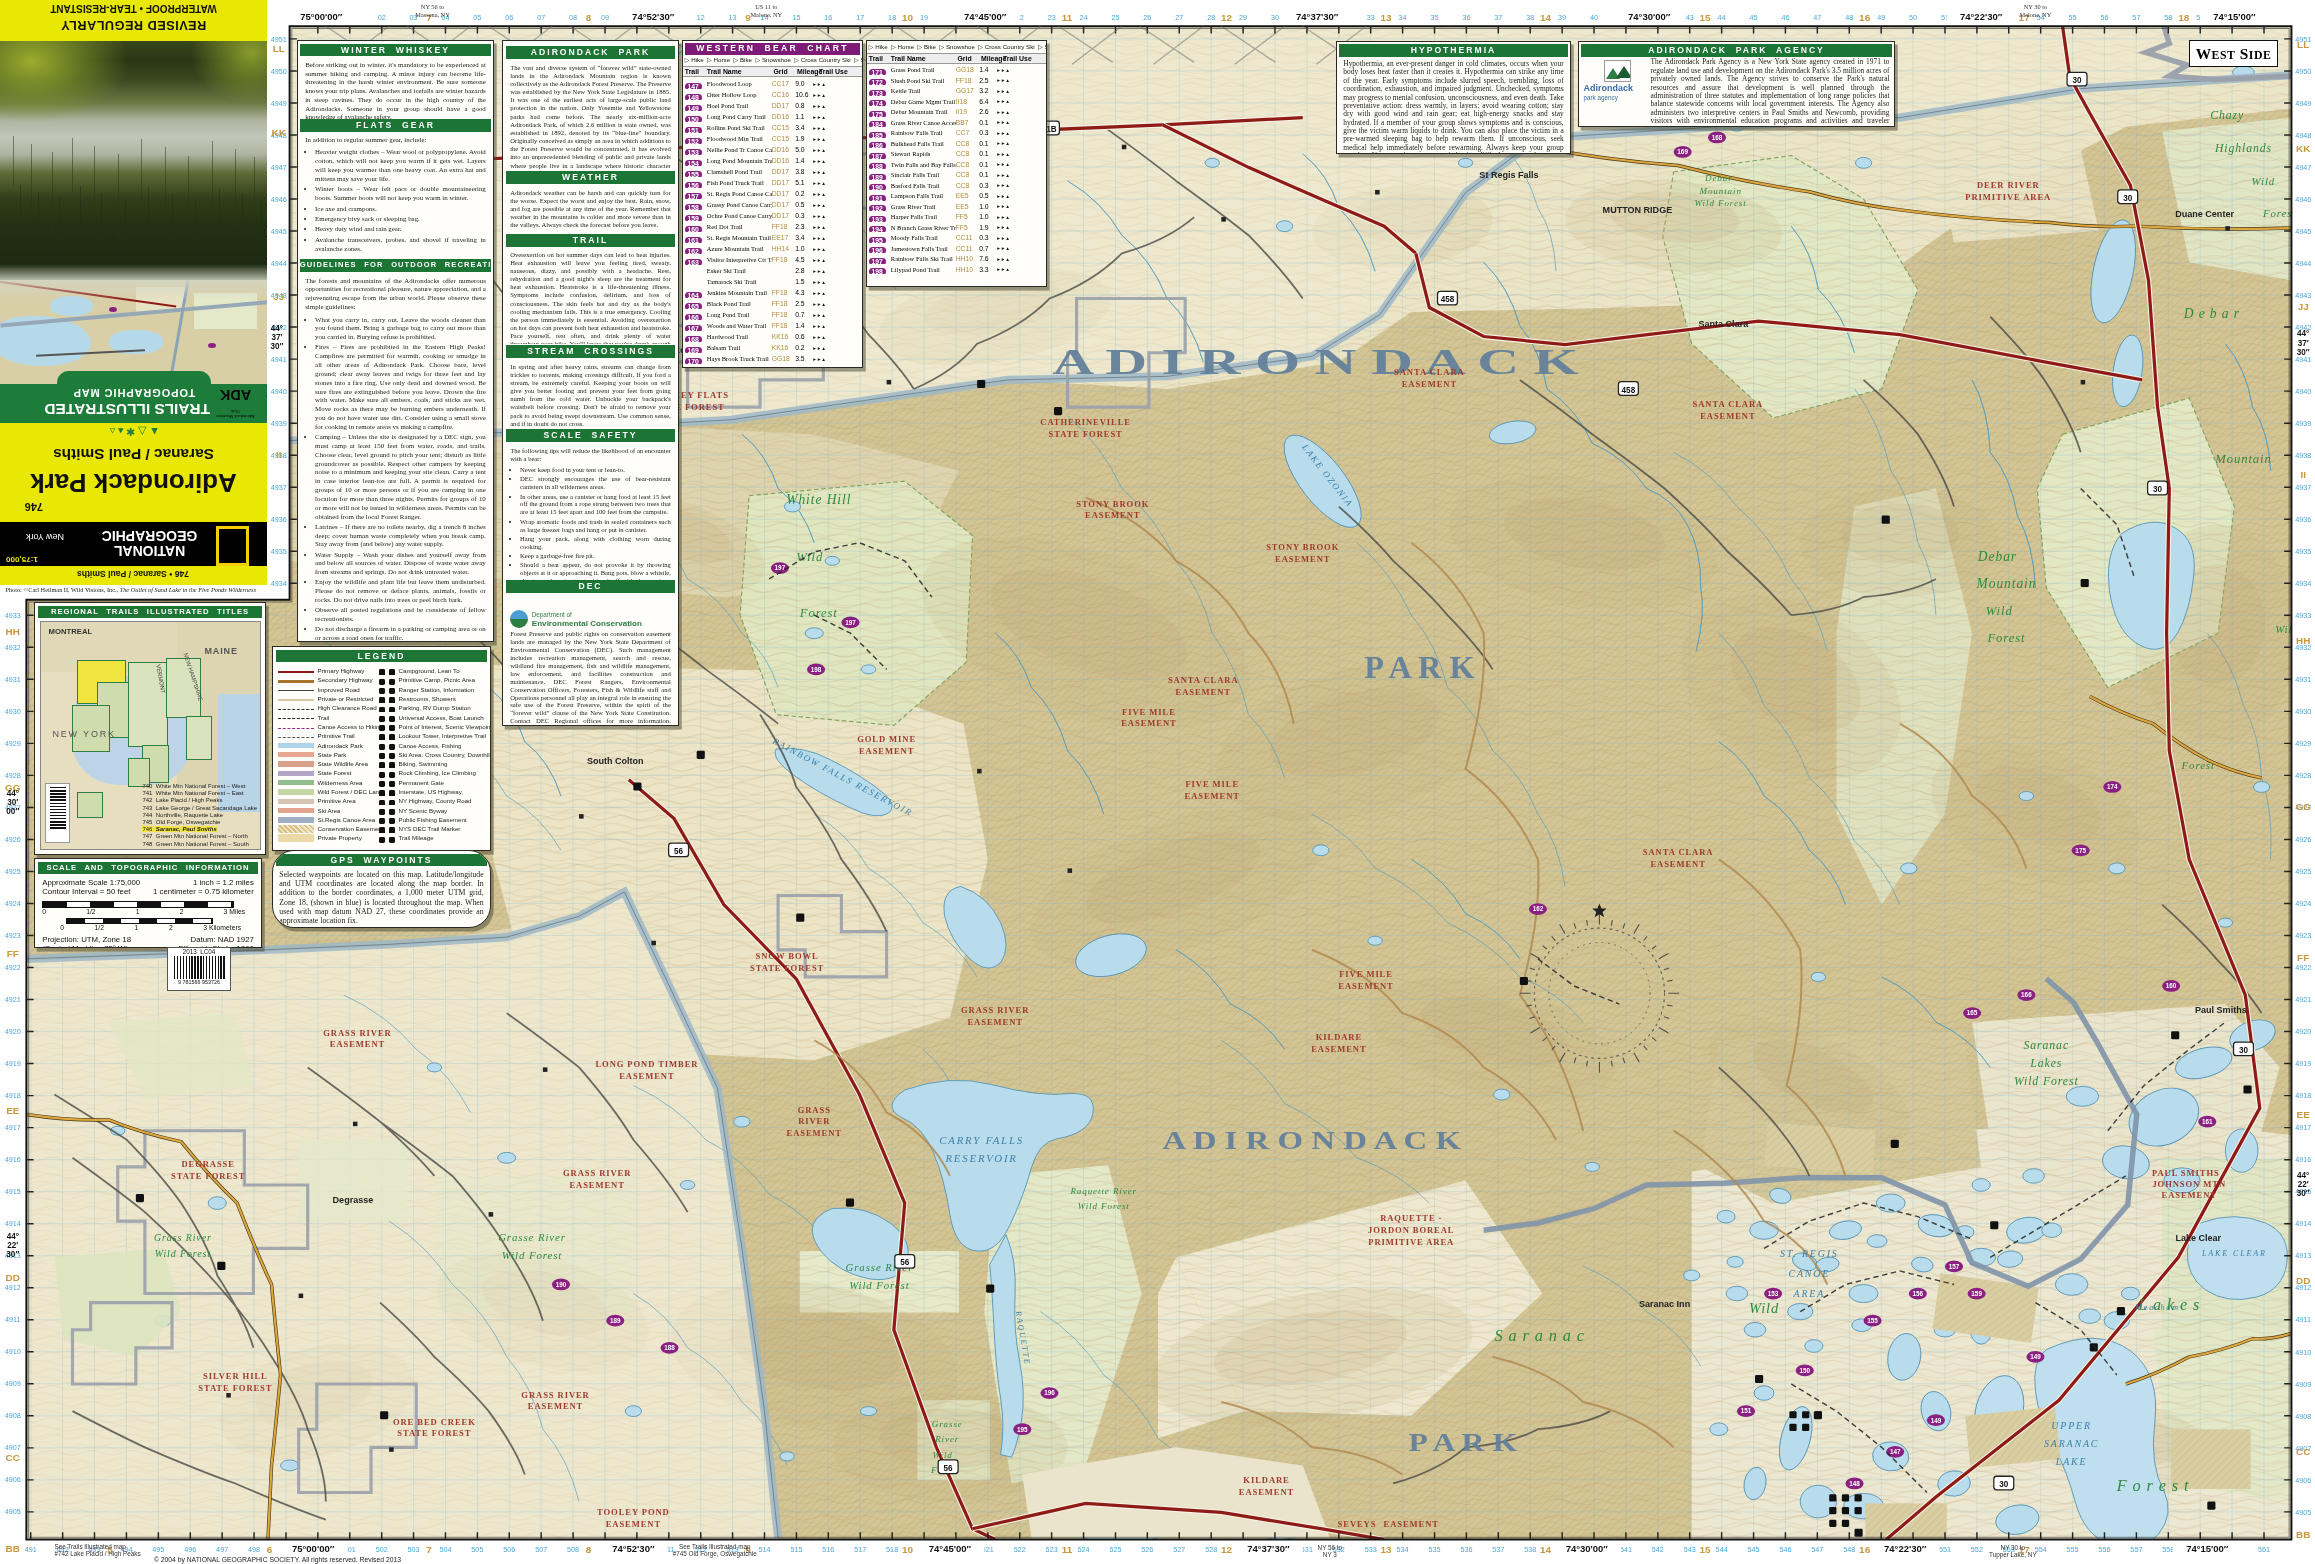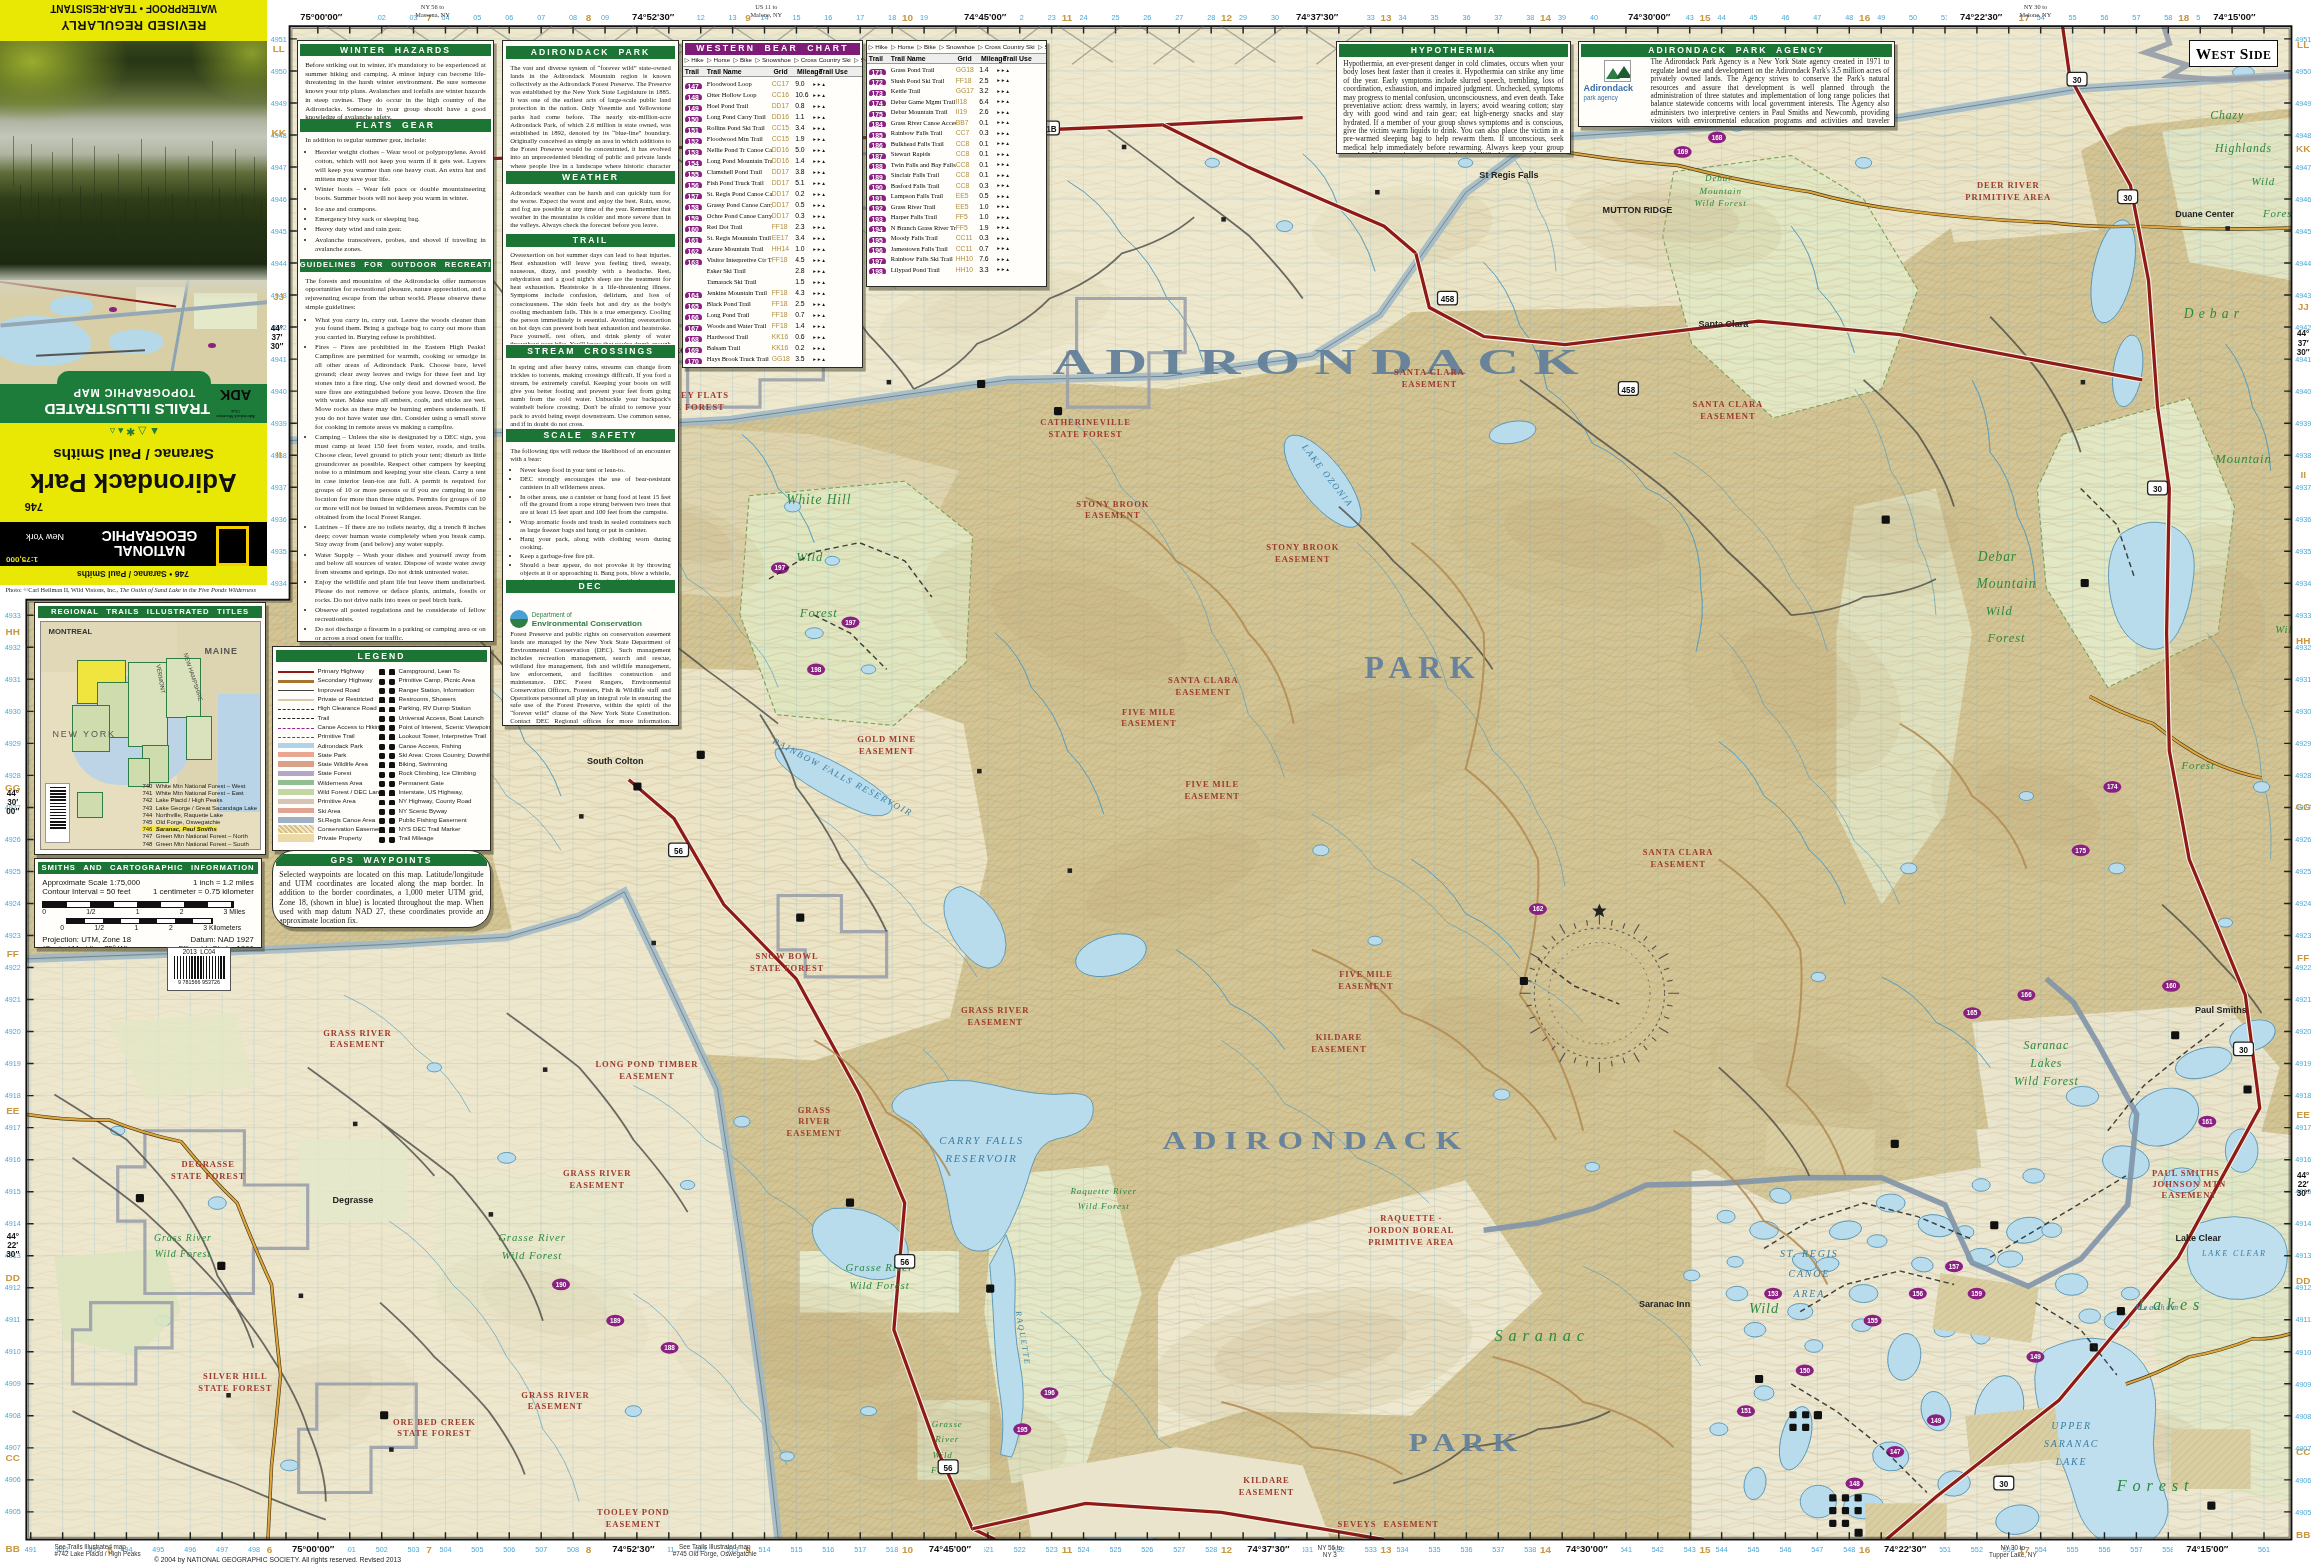--- a/index.html
+++ b/index.html
@@ -1019,21 +1019,21 @@
       <div style="position:absolute;left:0;top:522px;width:267px;height:44px;background:#000;"></div>
       <div style="position:absolute;left:216px;top:526px;width:27px;height:34px;border:3.6px solid #f5cf00;"></div>
       <div style="position:absolute;left:86px;top:527px;width:127px;text-align:center;color:#fff;font-weight:bold;font-size:14px;line-height:15.4px;transform:rotate(180deg);">NATIONAL<br>GEOGRAPHIC</div>
       <div style="position:absolute;left:18px;top:532px;width:54px;color:#fff;font-size:9px;transform:rotate(180deg);text-align:center;">New York</div>
       <div style="position:absolute;left:3.6px;top:555px;width:36px;color:#e9e704;font-weight:bold;font-size:8.1px;transform:rotate(180deg);text-align:center;">1:75,000</div>
       <div style="position:absolute;left:0;top:566px;width:267px;height:19px;background:#e9e704;"></div>
       <div style="position:absolute;left:54px;top:569px;width:158px;text-align:center;color:#111;font-weight:bold;font-size:8.6px;transform:rotate(180deg);">746 • Saranac / Paul Smiths</div>
     </div>
     <div style="position:absolute;left:5.4px;top:586px;width:262px;font-size:6.3px;color:#222;font-family:Liberation Serif,serif;">Photo: ©Carl Heilman II, Wild Visions, Inc., <i>The Outlet of Sand Lake in the Five Ponds Wilderness</i></div>
     <div class="panel" style="left:297px;top:40px;width:195px;height:600px;">
-      <div class="ghdr" style="position:absolute;left:1.8px;right:1.8px;top:2.7px;">WINTER HAZARDS</div>
+      <div class="ghdr" style="position:absolute;left:1.8px;right:1.8px;top:2.7px;">WINTER WHISKEY</div>
       <div class="body" style="position:absolute;left:0.9px;right:0.9px;top:16.3px;height:60px;font-size:6.9px;line-height:1.27;overflow:hidden;">Before striking out in winter, it's mandatory to be experienced at summer hiking and camping. A minor injury can become life-threatening in the harsh winter environment. Be sure someone knows your trip plans. Avalanches and icefalls are winter hazards in steep ravines. They do occur in the high country of the Adirondacks. Someone in your group should have a good knowledge of avalanche safety.</div>
       <div class="ghdr" style="position:absolute;left:1.8px;right:1.8px;top:78px;">FLATS GEAR</div>
       <div class="body" style="position:absolute;left:0.9px;right:0.9px;top:91px;height:120px;font-size:6.9px;line-height:1.3;overflow:hidden;">
         <p>In addition to regular summer gear, include:</p>
         <ul>
           <li>Heavier weight clothes – Wear wool or polypropylene. Avoid cotton, which will not keep you warm if it gets wet. Layers will keep you warmer than one heavy coat. An extra hat and mittens may save your life.</li>
           <li>Winter boots – Wear felt pacs or double mountaineering boots. Summer boots will not keep you warm in winter.</li>
           <li>Ice axe and crampons.</li>
           <li>Emergency bivy sack or sleeping bag.</li>
           <li>Heavy duty wind and rain gear.</li>
@@ -1314,21 +1314,21 @@
   744&nbsp; Northville, Raquette Lake<br>745&nbsp; Old Forge, Oswegatchie<br>
   <span style="background:#f3e44a;">746&nbsp; <b><i>Saranac, Paul Smiths</i></b></span><br>
   747&nbsp; Green Mtn National Forest – North<br>748&nbsp; Green Mtn National Forest – South<br>
   749&nbsp; Mount Mansfield / Stowe<br>755&nbsp; Catskill Park<br>756&nbsp; Harriman &amp; Bear Mtn State Parks</div>
  <div style="position:absolute;left:3.6px;top:161px;width:23.5px;height:58px;background:#fff;border:0.9px solid #999;">
    <div style="margin:2.7px auto;width:16.3px;height:43px;background:repeating-linear-gradient(to bottom,#111 0 1.4px,#fff 1.4px 3.1px);"></div>
         </div>
 </div>
     </div>
     <div class="panel" style="left:34px;top:858px;width:226px;height:88px;">
-<div class="ghdr" style="margin:2.7px 2.7px 0 2.7px;font-size:7.7px;letter-spacing:0.9px;">SMITHS AND CARTOGRAPHIC INFORMATION</div>
+<div class="ghdr" style="margin:2.7px 2.7px 0 2.7px;font-size:7.7px;letter-spacing:0.9px;">SCALE AND TOPOGRAPHIC INFORMATION</div>
 <div style="padding:3.6px 7.2px;font-size:7.8px;font-family:Liberation Sans,sans-serif;color:#111;">
 <div style="display:flex;justify-content:space-between;">
           <span>Approximate Scale 1:75,000<br>Contour Interval = 50 feet</span>
 <span style="text-align:right;">1 inch = 1.2 miles<br>1 centimeter = 0.75 kilometer</span>
         </div>
 <div style="margin-top:5.4px;height:4.5px;width:190px;background:repeating-linear-gradient(to right,#111 0 23.5px,#fff 23.5px 47px);border:0.9px solid #111;"></div>
 <div style="display:flex;width:203px;justify-content:space-between;font-size:6.8px;">
           <span>0</span>
           <span>1/2</span>
           <span>1</span>

